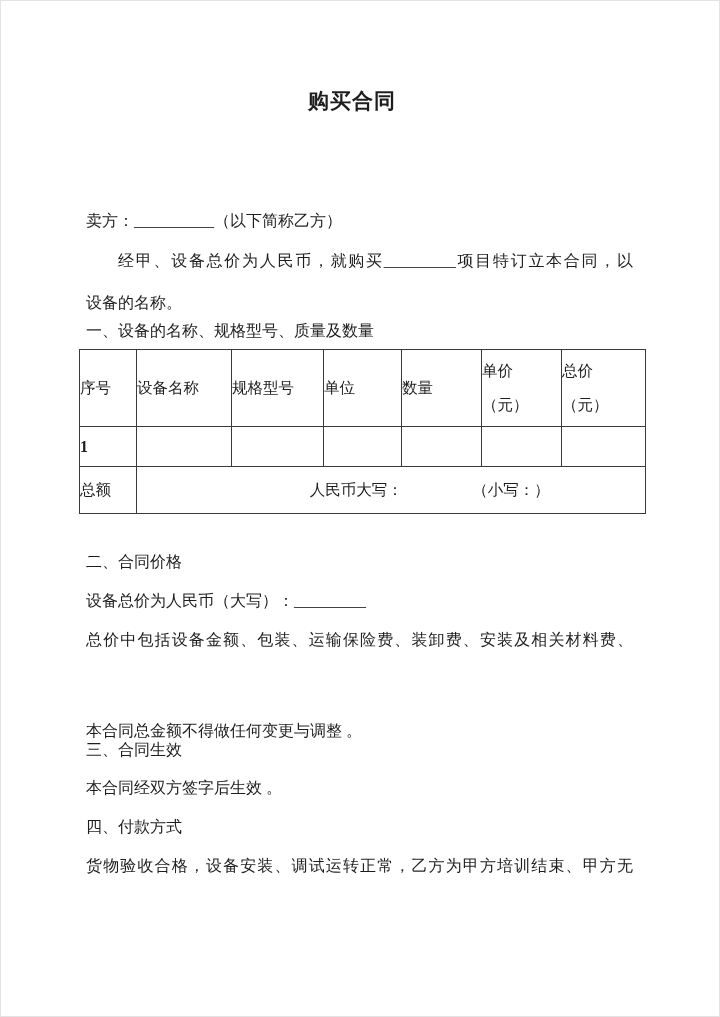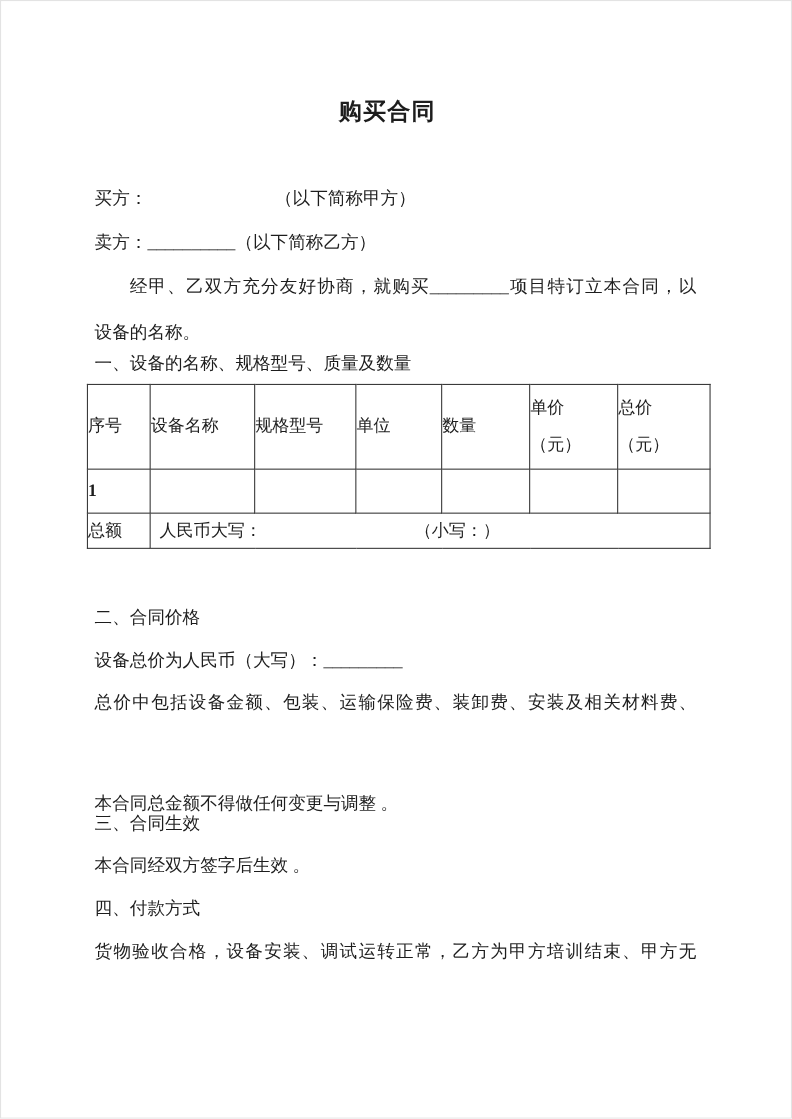--- a/index.html
+++ b/index.html
@@ -52,40 +52,37 @@
     font-weight: normal;
     text-align: left;
     vertical-align: middle;
     padding: 0;
     overflow: hidden;
   }
   tr.hdr-row { height: 77px; }
   tr.hdr-row .hline { line-height: 34px; }
   tr.data-row { height: 40px; }
   tr.data-row td.seq { font-weight: bold; font-size: 16px; }
-  tr.total-row { height: 32px; }
-  tr.total-row td.merged { text-align: left; padding-left: 8px; }
+  tr.total-row { height: 47px; }
+  tr.total-row td.merged { text-align: center; padding-left: 8px; }
   tr.total-row .words { display: inline-block; width: 232px; }
 </style>
 </head>
 <body>
 
 <div class="page">
 
   <div class="doc-title">购买合同</div>
 
-  <div class="line" style="top:160px;">
-    <span>买方：</span><span class="spacer-buyer"></span><span>（以下简称甲方）</span>
-  </div>
 
   <div class="line" style="top:200px;">
     <span>卖方：</span><span class="blank-gap">__________</span><span>（以下简称乙方）</span>
   </div>
 
-  <div class="para-line jline indent2" style="top:239px; line-height:42px;">经甲、乙双方充分友好协商，就购买_________项目特订立本合同，以</div>
+  <div class="para-line jline indent2" style="top:239px; line-height:42px;">经甲、设备总价为人民币，就购买_________项目特订立本合同，以</div>
   <div class="para-line" style="top:281px; line-height:42px;">设备的名称。</div>
 
   <div class="heading" style="top:310px;">一、设备的名称、规格型号、质量及数量</div>
 
   <table class="equip">
     <colgroup>
       <col style="width:57px">
         <col style="width:95px">
         <col style="width:92px">
         <col style="width:78px">

